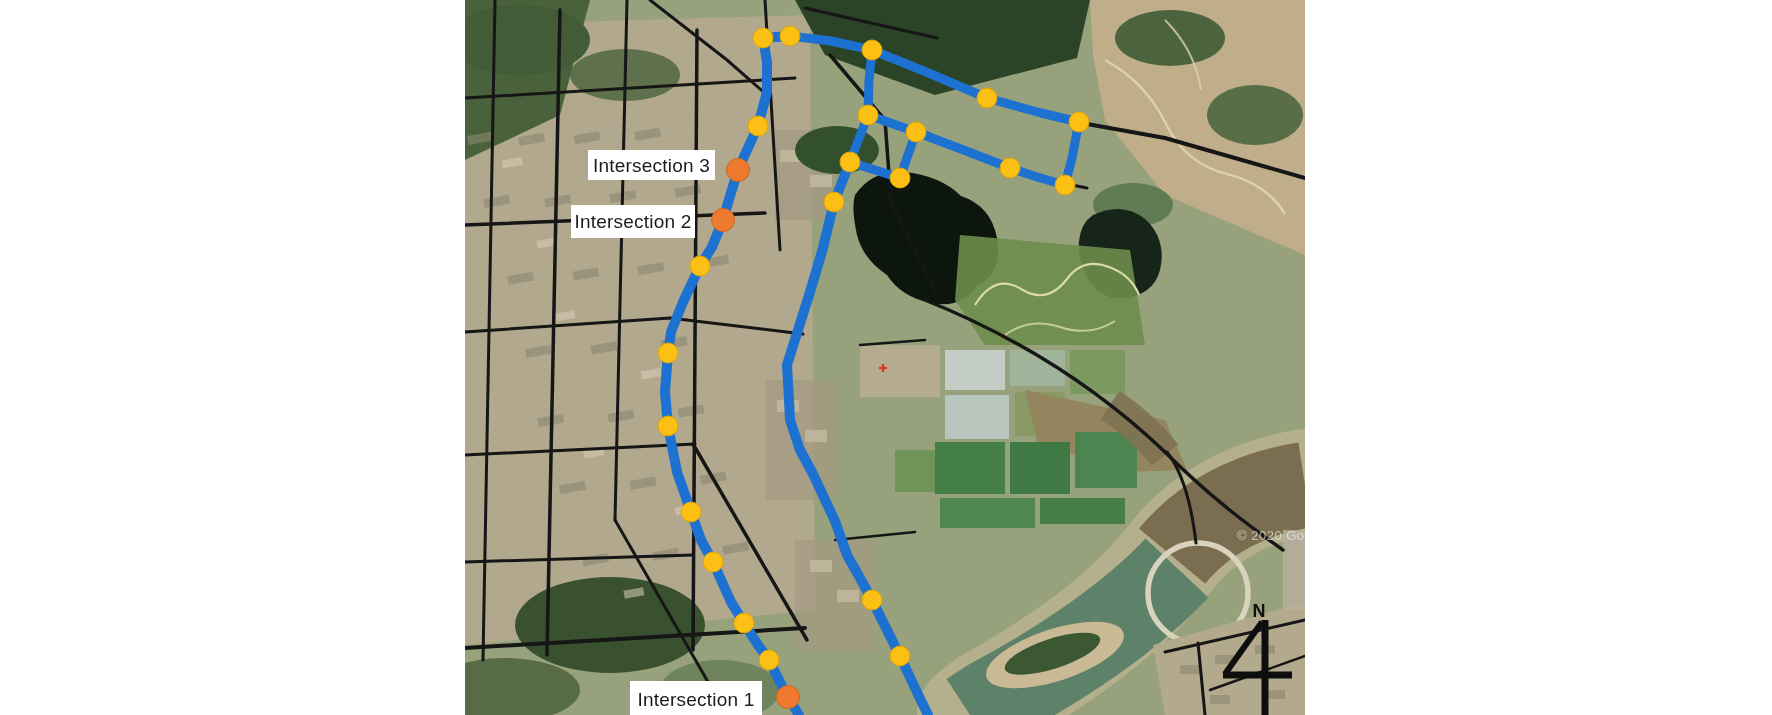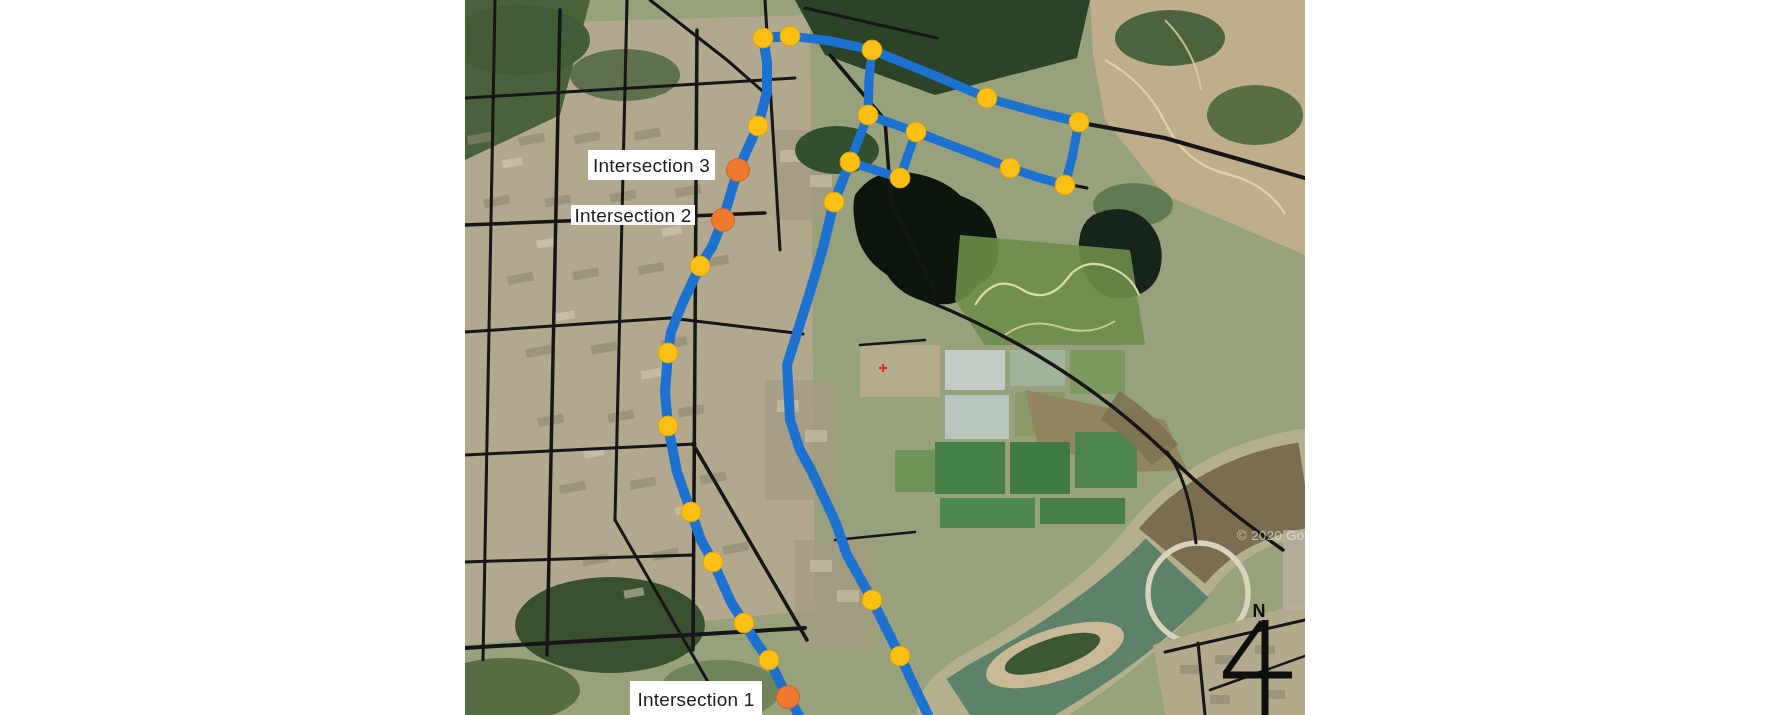--- a/index.html
+++ b/index.html
@@ -213,21 +213,21 @@
           <circle cx="407" cy="600" r="10" fill="#fcbf13" stroke="#dfa409" stroke-width="1"></circle>
           <circle cx="435" cy="656" r="10" fill="#fcbf13" stroke="#dfa409" stroke-width="1"></circle>
           <circle cx="273" cy="170" r="11.5" fill="#ed7a2e" stroke="#d0651c" stroke-width="1"></circle>
           <circle cx="258" cy="220" r="11.5" fill="#ed7a2e" stroke="#d0651c" stroke-width="1"></circle>
           <circle cx="323" cy="697" r="11.5" fill="#ed7a2e" stroke="#d0651c" stroke-width="1"></circle>
         </g>
     </svg>
 
     <div id="labels-layer">
         <div class="intersection-label" style="left: 123px; top: 150px; width: 127px; height: 30px;">Intersection 3</div>
-        <div class="intersection-label" style="left: 106px; top: 205px; width: 124px; height: 20px;">Intersection 2</div>
+        <div class="intersection-label" style="left: 106px; top: 205px; width: 124px; height: 33px;">Intersection 2</div>
         <div class="intersection-label" style="left: 165px; top: 681px; width: 132px; height: 36px;">Intersection 1</div>
       </div>
 
     <div class="watermark" style="left:772px; top:528px;">© 2020 Goog</div>
 
     <svg class="compass" style="left:745px; top:595px;" width="95" height="120" viewBox="0 0 95 120">
       <text x="49" y="22" font-size="18" text-anchor="middle">N</text>
       <g stroke="#0e0e0e" fill="none">
         <path d="M55,25 L55,120" stroke-width="7"></path>
         <path d="M52,27 L15,79" stroke-width="6"></path>

